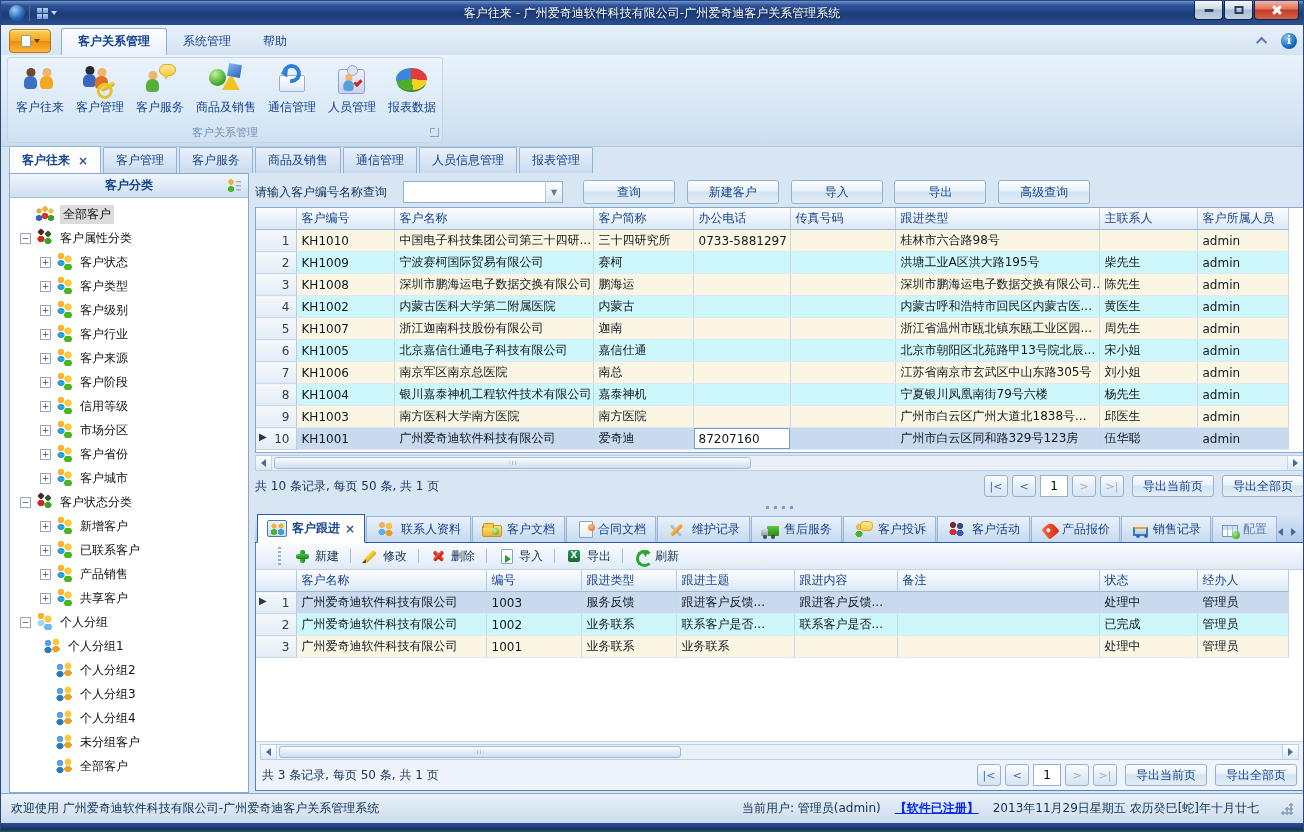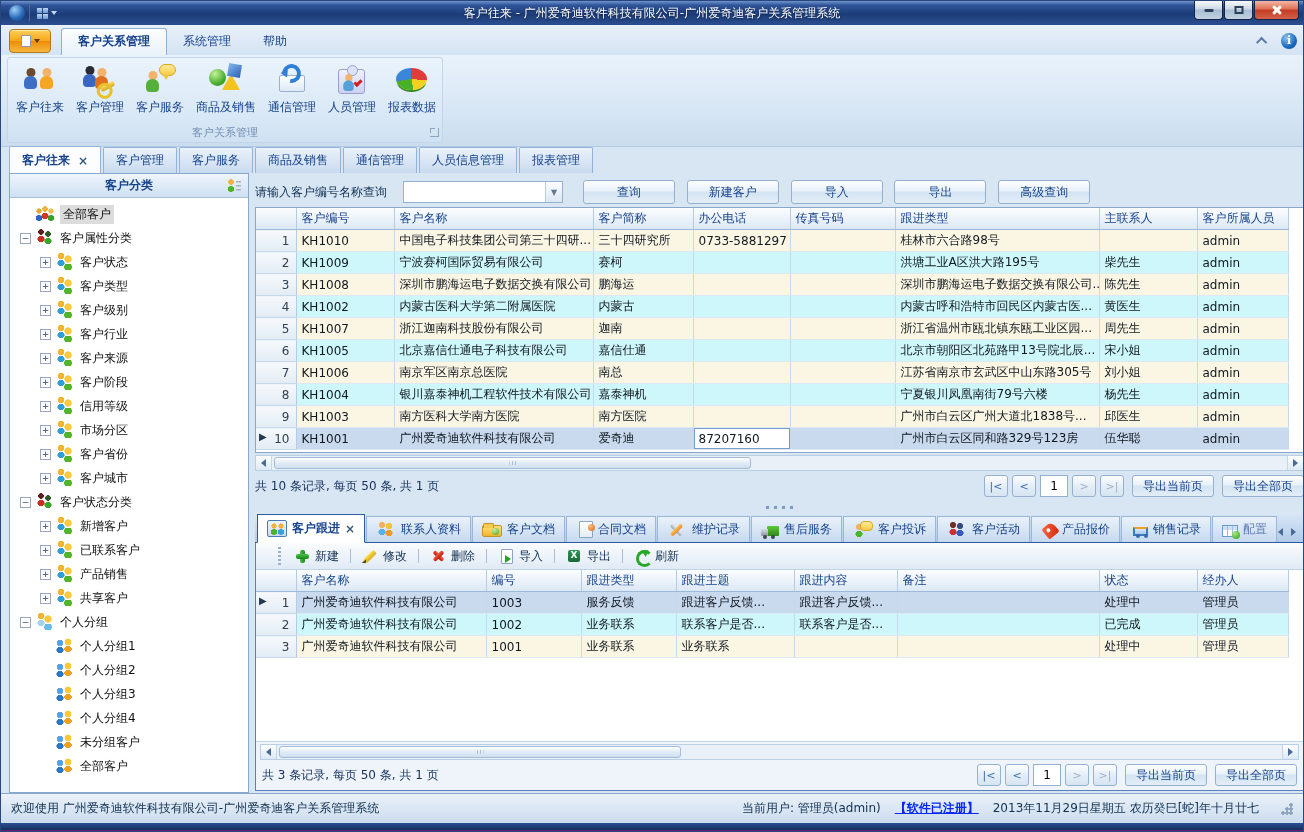--- a/index.html
+++ b/index.html
@@ -1,18 +1,18 @@
 <!DOCTYPE html>
 <html><head>
 <meta charset="utf-8">
 <style>
 *{box-sizing:border-box;margin:0;padding:0}
 html,body{width:1304px;height:832px;overflow:hidden}
 body{font-family:"DejaVu Sans","Liberation Sans",sans-serif;font-size:12px;color:#1a1a1a;background:#10254c}
-.window{width:1304px;height:832px;border:1px solid #29477e;background:#701a75;position:relative;overflow:hidden}
+.window{width:1304px;height:832px;border:1px solid #29477e;background:#14532d;position:relative;overflow:hidden}
 
 
 .titlebar{height:24px;background:linear-gradient(180deg,#6f94cc 0%,#2f5498 18%,#1c3c78 55%,#2c4f90 100%);display:flex;align-items:center;padding:0 4px;position:relative}
 .appicon{width:16px;height:16px;border-radius:50%;background:radial-gradient(circle at 35% 30%,#9ed0f5,#2a6ab8 55%,#0c3a80);margin:0 4px;flex:none}
 .qat{display:flex;align-items:center;gap:3px;border-left:1px solid #50689a;padding-left:7px;height:16px}
 .qat-grid{width:11px;height:11px;background:
  linear-gradient(#bcd4f0,#6a96d0) 0 0/5px 5px no-repeat,
  linear-gradient(#bcd4f0,#6a96d0) 6px 0/5px 5px no-repeat,
  linear-gradient(#bcd4f0,#6a96d0) 0 6px/5px 5px no-repeat,
  linear-gradient(#bcd4f0,#6a96d0) 6px 6px/5px 5px no-repeat}
@@ -465,21 +465,21 @@
           <div class="tnode" style="padding-left: 30px;">
             <span class="expander">+</span>
             <span class="ti16 tic-sub"></span>
             <span class="tlabel">共享客户</span>
           </div>
           <div class="tnode" style="padding-left: 10px;">
             <span class="expander">−</span>
             <span class="ti16 tic-pgroup"></span>
             <span class="tlabel">个人分组</span>
           </div>
-          <div class="tnode" style="padding-left: 30px;">
+          <div class="tnode" style="padding-left: 18px;">
             <span class="exp-spacer"></span>
             <span class="ti16 tic-puser"></span>
             <span class="tlabel">个人分组1</span>
           </div>
           <div class="tnode" style="padding-left: 30px;">
             <span class="exp-spacer"></span>
             <span class="ti16 tic-puser"></span>
             <span class="tlabel">个人分组2</span>
           </div>
           <div class="tnode" style="padding-left: 30px;">

